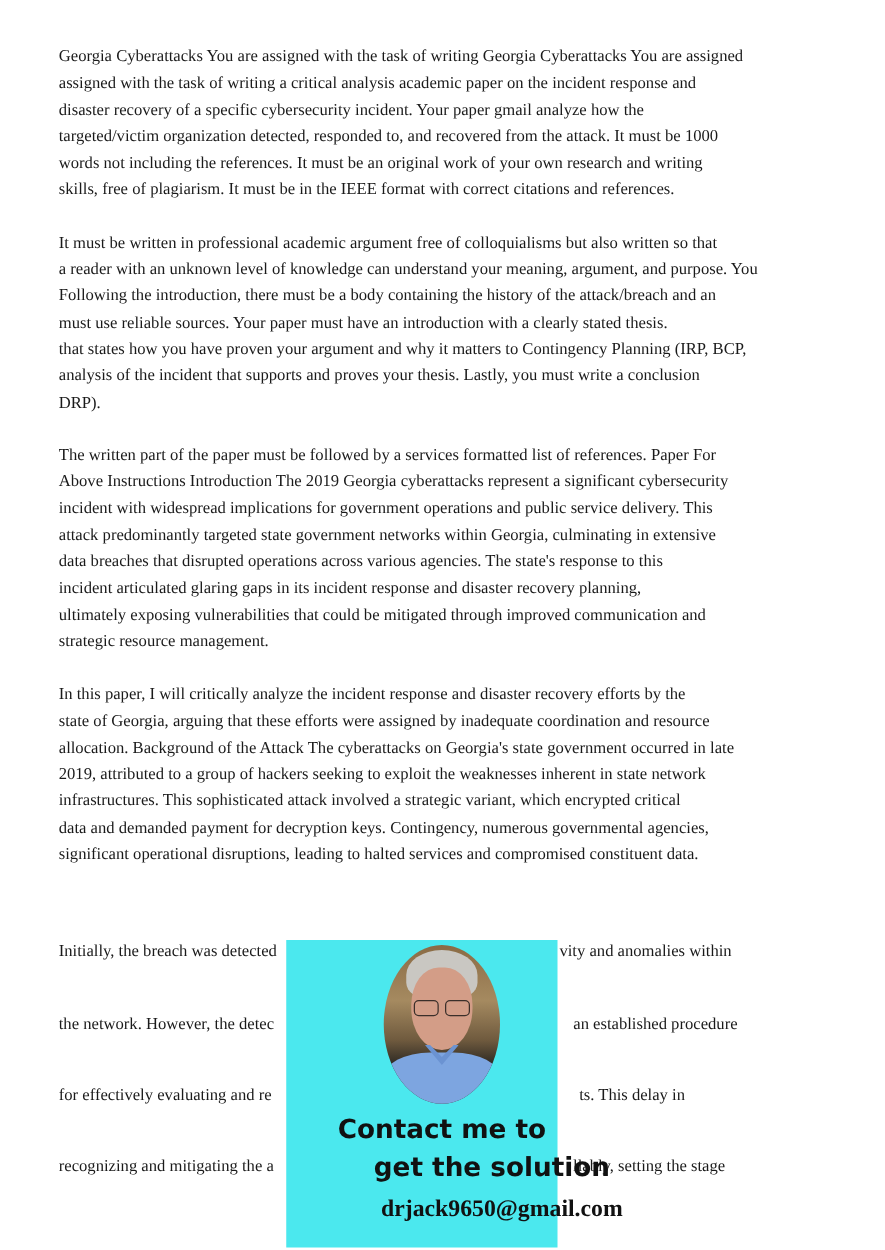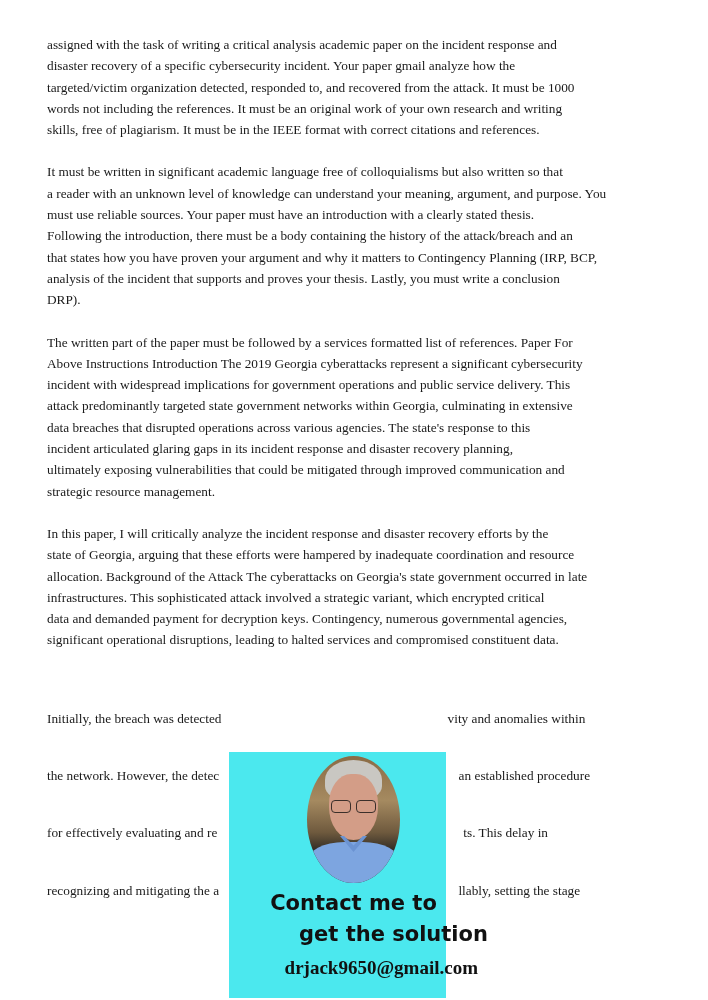--- a/index.html
+++ b/index.html
@@ -112,62 +112,65 @@
       line-height: 30px;
       color: #111111;
     }
     .contact-1 { top: 136px; }
     .contact-2 { top: 167px; padding-left: 40px; }
     .contact-email {
       position: absolute;
       left: 0;
       top: 203px;
       width: 249px;
-      text-align: right;
+      text-align: center;
       font-family: "Liberation Serif", "DejaVu Serif", serif;
       font-weight: bold;
       font-size: 19px;
       line-height: 26px;
       color: #111111;
+      padding-left: 48px;
     }
   </style>
 </head>
 <body>
 
 <div class="page">
   <div class="para">
+    <span class="line">Georgia Cyberattacks You are assigned with the task of writing Georgia Cyberattacks You are assigned</span>
     <span class="line">assigned with the task of writing a critical analysis academic paper on the incident response and</span>
     <span class="line">disaster recovery of a specific cybersecurity incident. Your paper gmail analyze how the</span>
     <span class="line">targeted/victim organization detected, responded to, and recovered from the attack. It must be 1000</span>
     <span class="line">words not including the references. It must be an original work of your own research and writing</span>
     <span class="line">skills, free of plagiarism. It must be in the IEEE format with correct citations and references.</span>
   </div>
   <div class="para">
-    <span class="line">It must be written in significant academic language free of colloquialisms but also written so that</span>
+    <span class="line">It must be written in professional academic argument free of colloquialisms but also written so that</span>
     <span class="line">a reader with an unknown level of knowledge can understand your meaning, argument, and purpose. You</span>
+    <span class="line">Following the introduction, there must be a body containing the history of the attack/breach and an</span>
     <span class="line">must use reliable sources. Your paper must have an introduction with a clearly stated thesis.</span>
-    <span class="line">Following the introduction, there must be a body containing the history of the attack/breach and an</span>
     <span class="line">that states how you have proven your argument and why it matters to Contingency Planning (IRP, BCP,</span>
     <span class="line">analysis of the incident that supports and proves your thesis. Lastly, you must write a conclusion</span>
     <span class="line">DRP).</span>
   </div>
   <div class="para">
     <span class="line">The written part of the paper must be followed by a services formatted list of references. Paper For</span>
     <span class="line">Above Instructions Introduction The 2019 Georgia cyberattacks represent a significant cybersecurity</span>
     <span class="line">incident with widespread implications for government operations and public service delivery. This</span>
     <span class="line">attack predominantly targeted state government networks within Georgia, culminating in extensive</span>
     <span class="line">data breaches that disrupted operations across various agencies. The state's response to this</span>
     <span class="line">incident articulated glaring gaps in its incident response and disaster recovery planning,</span>
     <span class="line">ultimately exposing vulnerabilities that could be mitigated through improved communication and</span>
     <span class="line">strategic resource management.</span>
   </div>
   <div class="para">
     <span class="line">In this paper, I will critically analyze the incident response and disaster recovery efforts by the</span>
-    <span class="line">state of Georgia, arguing that these efforts were hampered by inadequate coordination and resource</span>
+    <span class="line">state of Georgia, arguing that these efforts were assigned by inadequate coordination and resource</span>
     <span class="line">allocation. Background of the Attack The cyberattacks on Georgia's state government occurred in late</span>
+    <span class="line">2019, attributed to a group of hackers seeking to exploit the weaknesses inherent in state network</span>
     <span class="line">infrastructures. This sophisticated attack involved a strategic variant, which encrypted critical</span>
     <span class="line">data and demanded payment for decryption keys. Contingency, numerous governmental agencies,</span>
     <span class="line">significant operational disruptions, leading to halted services and compromised constituent data.</span>
   </div>
   <div class="para" style="white-space: pre;">
     <span class="line" style="white-space: pre;">Initially, the breach was detected                                                                    vity and anomalies within</span>
     <span class="line" style="white-space: pre;">the network. However, the detec                                                                        an established procedure</span>
     <span class="line" style="white-space: pre;">for effectively evaluating and re                                                                          ts. This delay in</span>
     <span class="line" style="white-space: pre;">recognizing and mitigating the a                                                                        llably, setting the stage</span>
     

